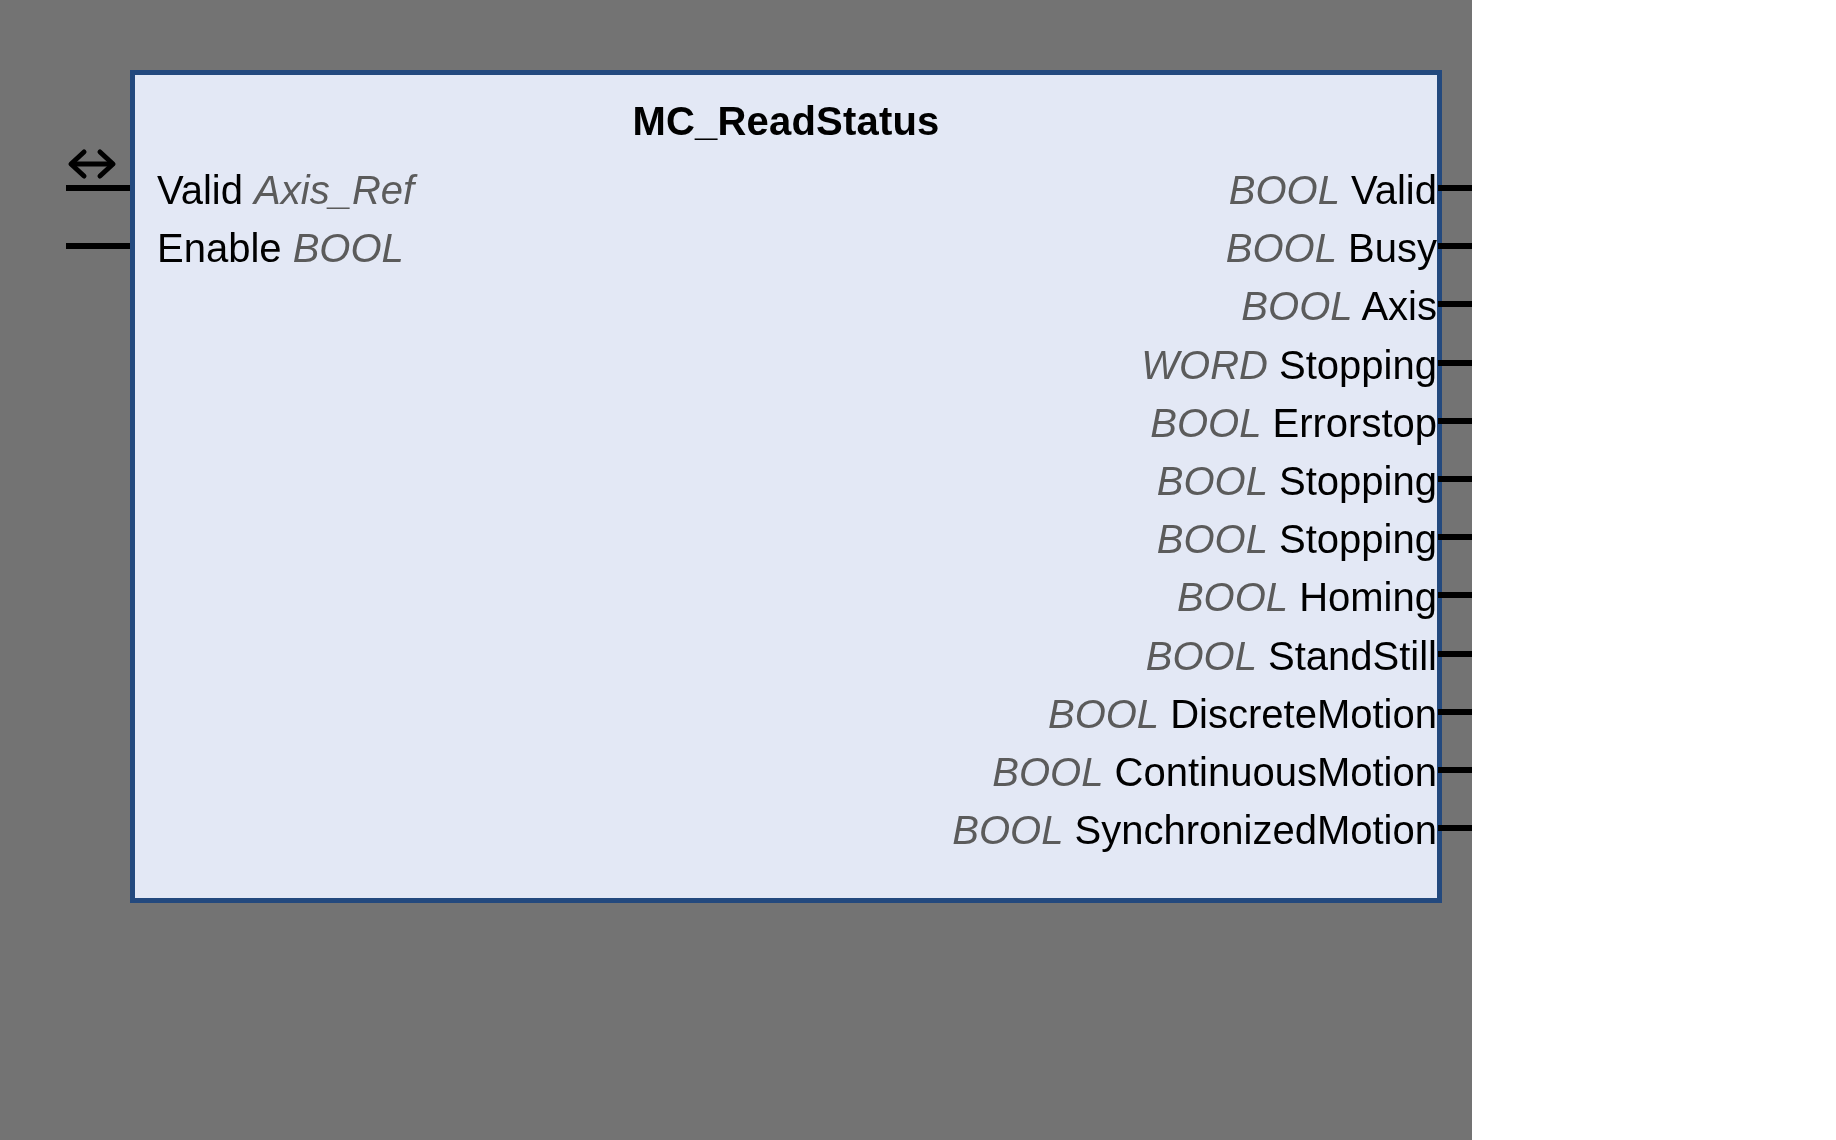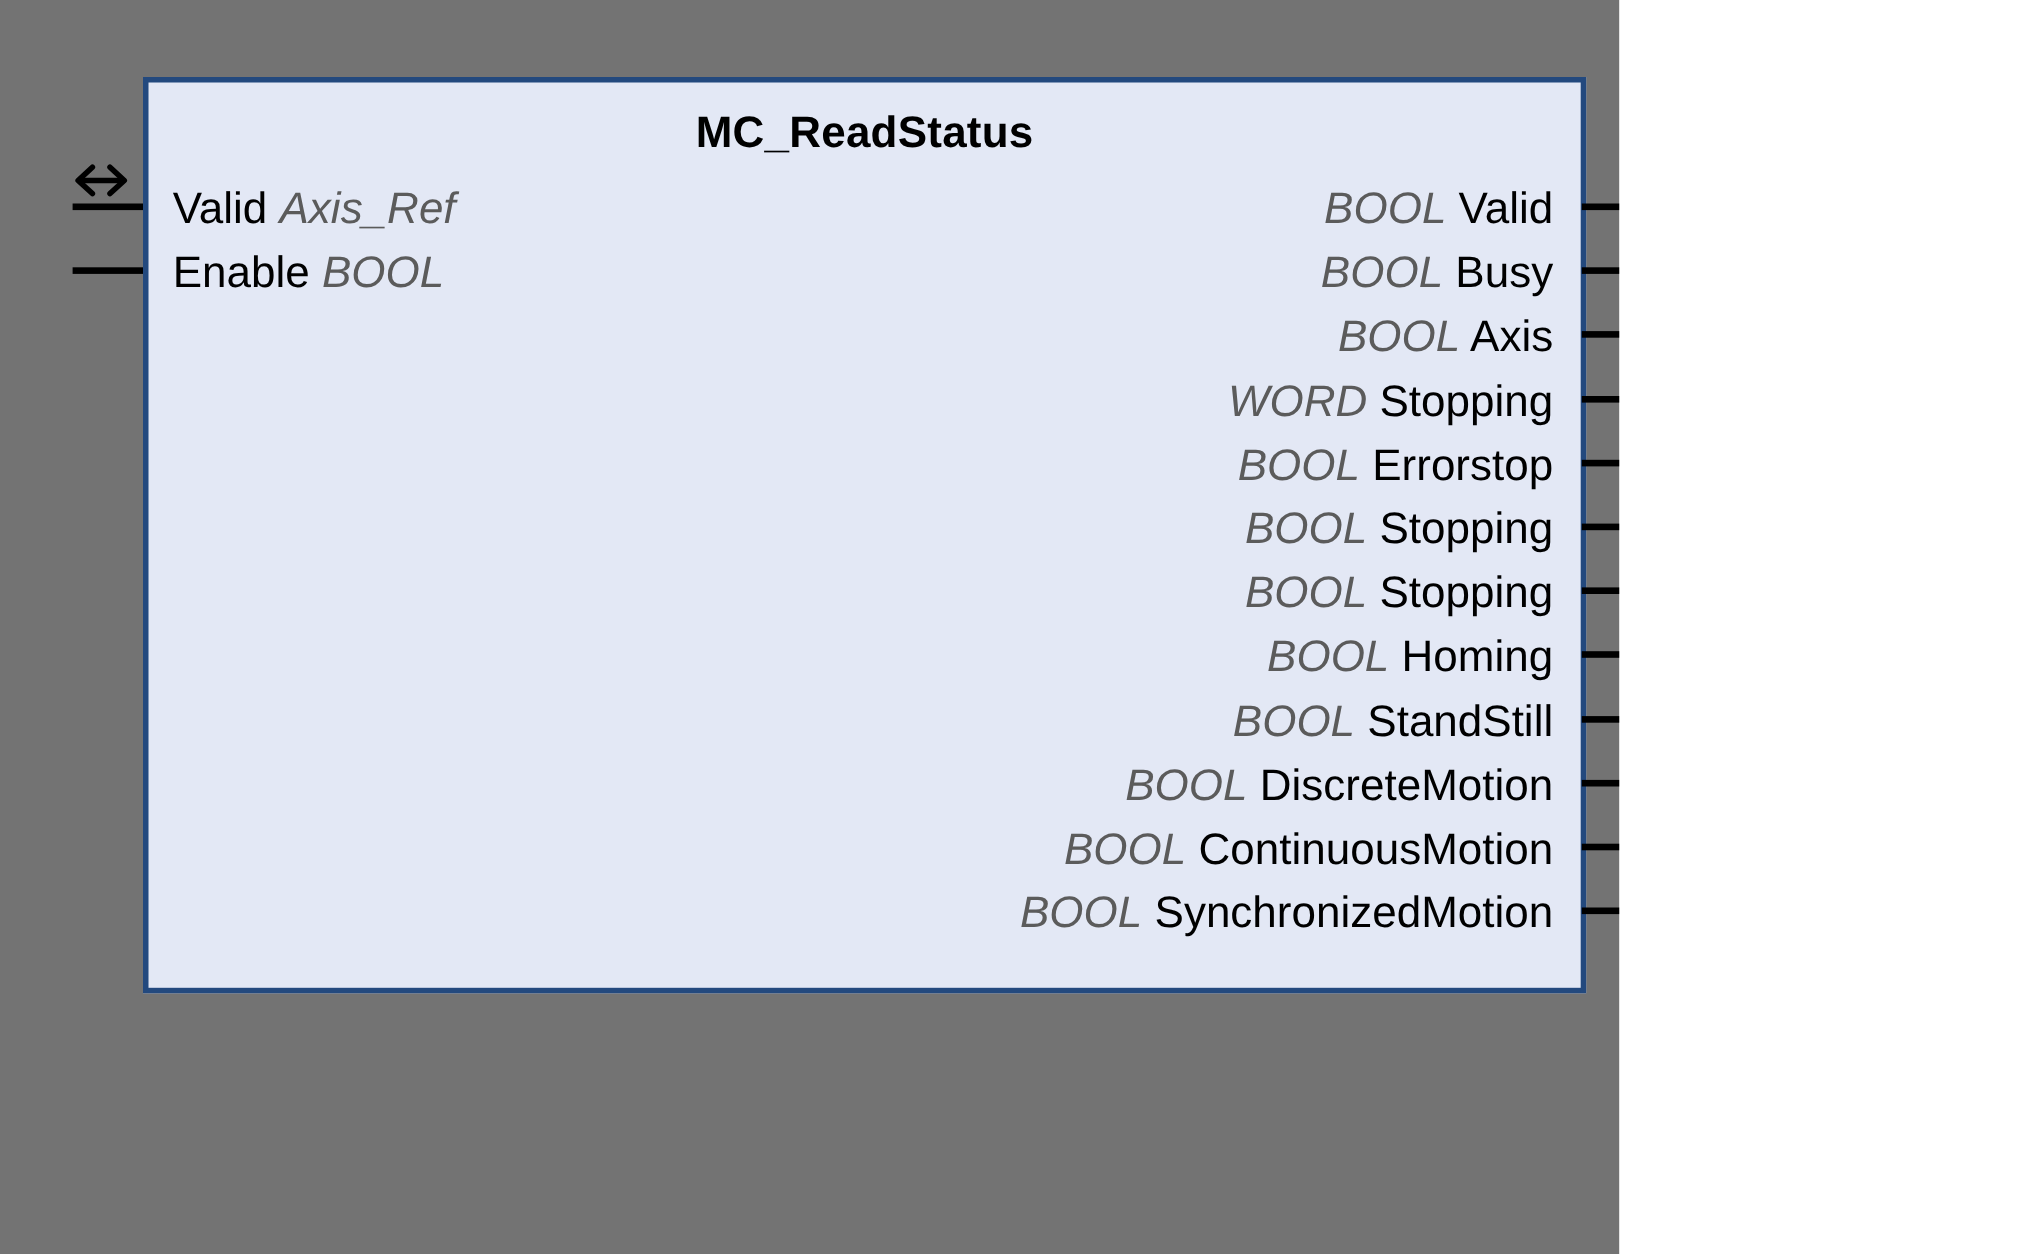--- a/index.html
+++ b/index.html
@@ -47,21 +47,21 @@
   
   .pin-row {
     position: absolute;
     height: 46px;
     line-height: 46px;
     white-space: nowrap;
     font-size: 40px;
     color: #000000;
   }
   .pin-row.input  { left: 22px;  text-align: left; }
-  .pin-row.output { right: 25px; text-align: right; }
+  .pin-row.output { right: 0; text-align: right; }
 
   .pin-type {
     font-style: italic;
     color: #5b5b5b;
   }
   .pin-name {
     font-style: normal;
     color: #000000;
   }
 

